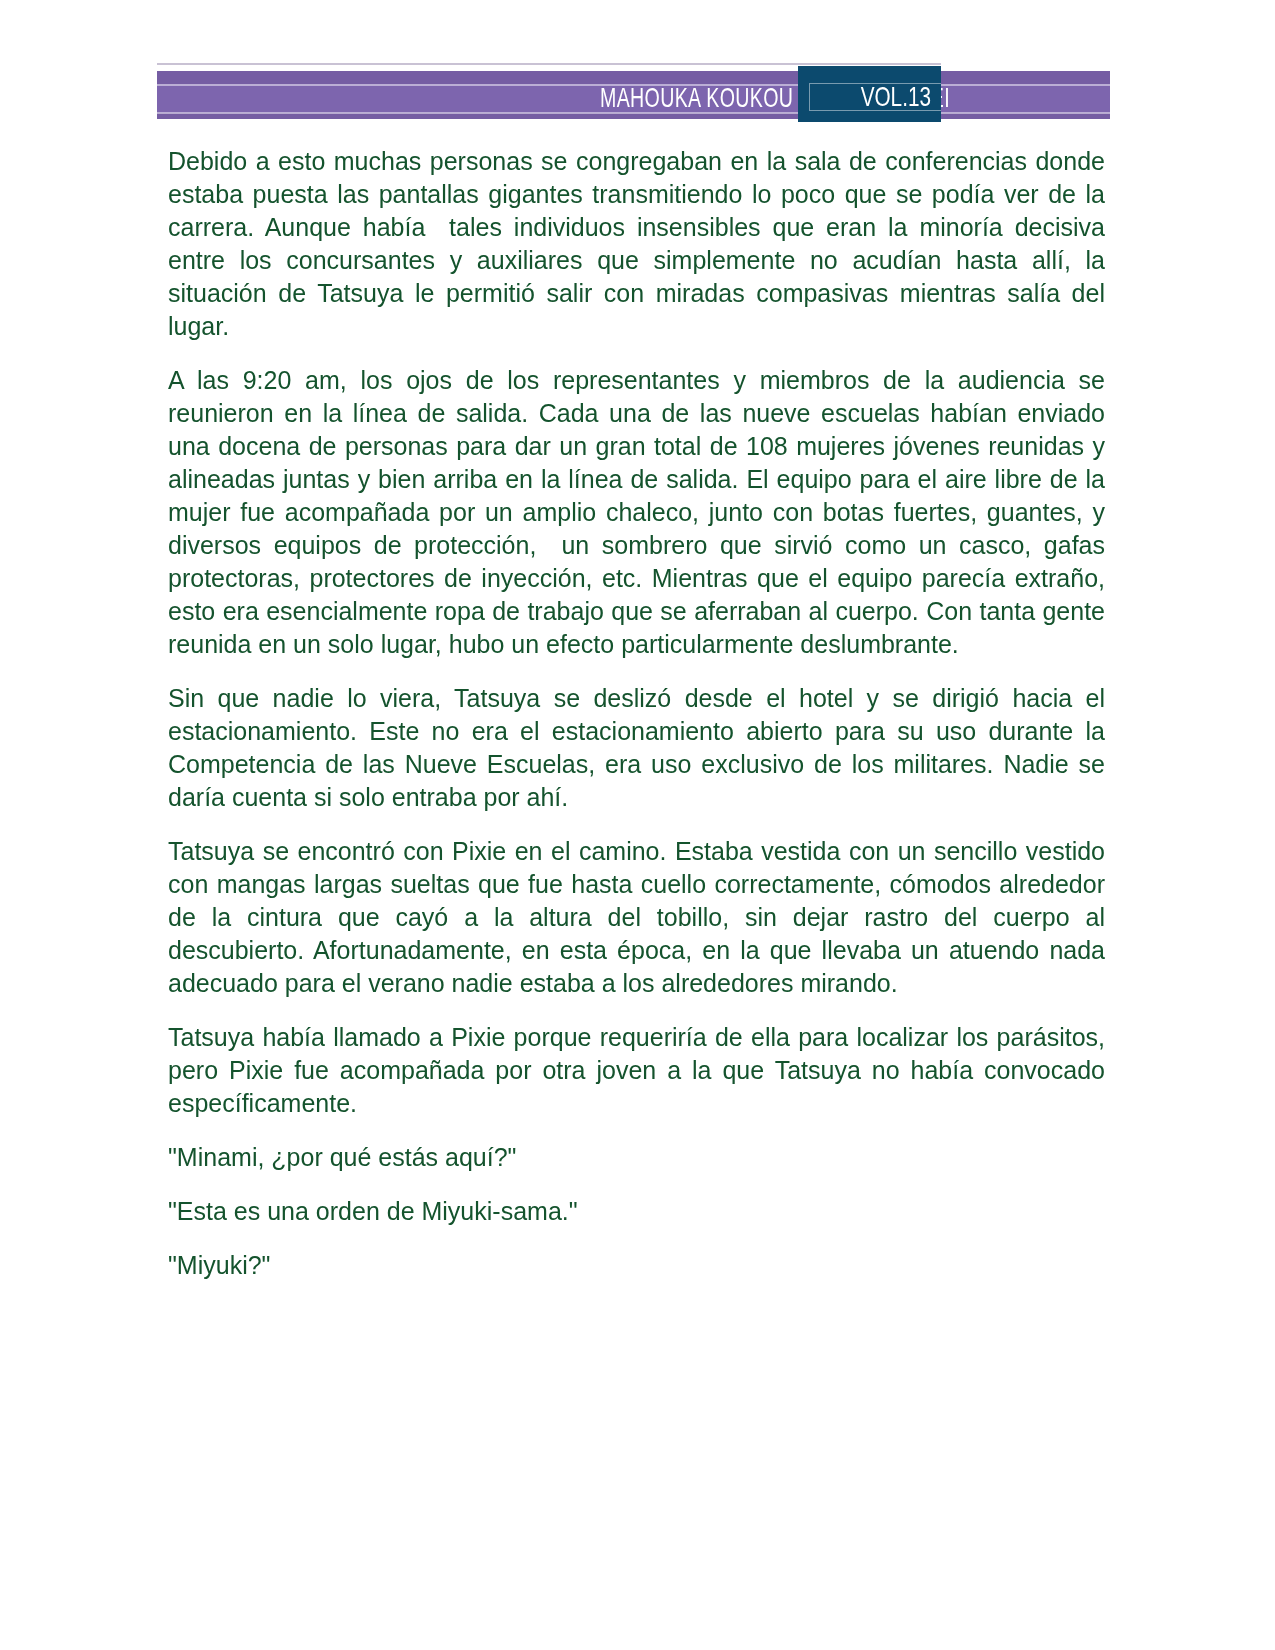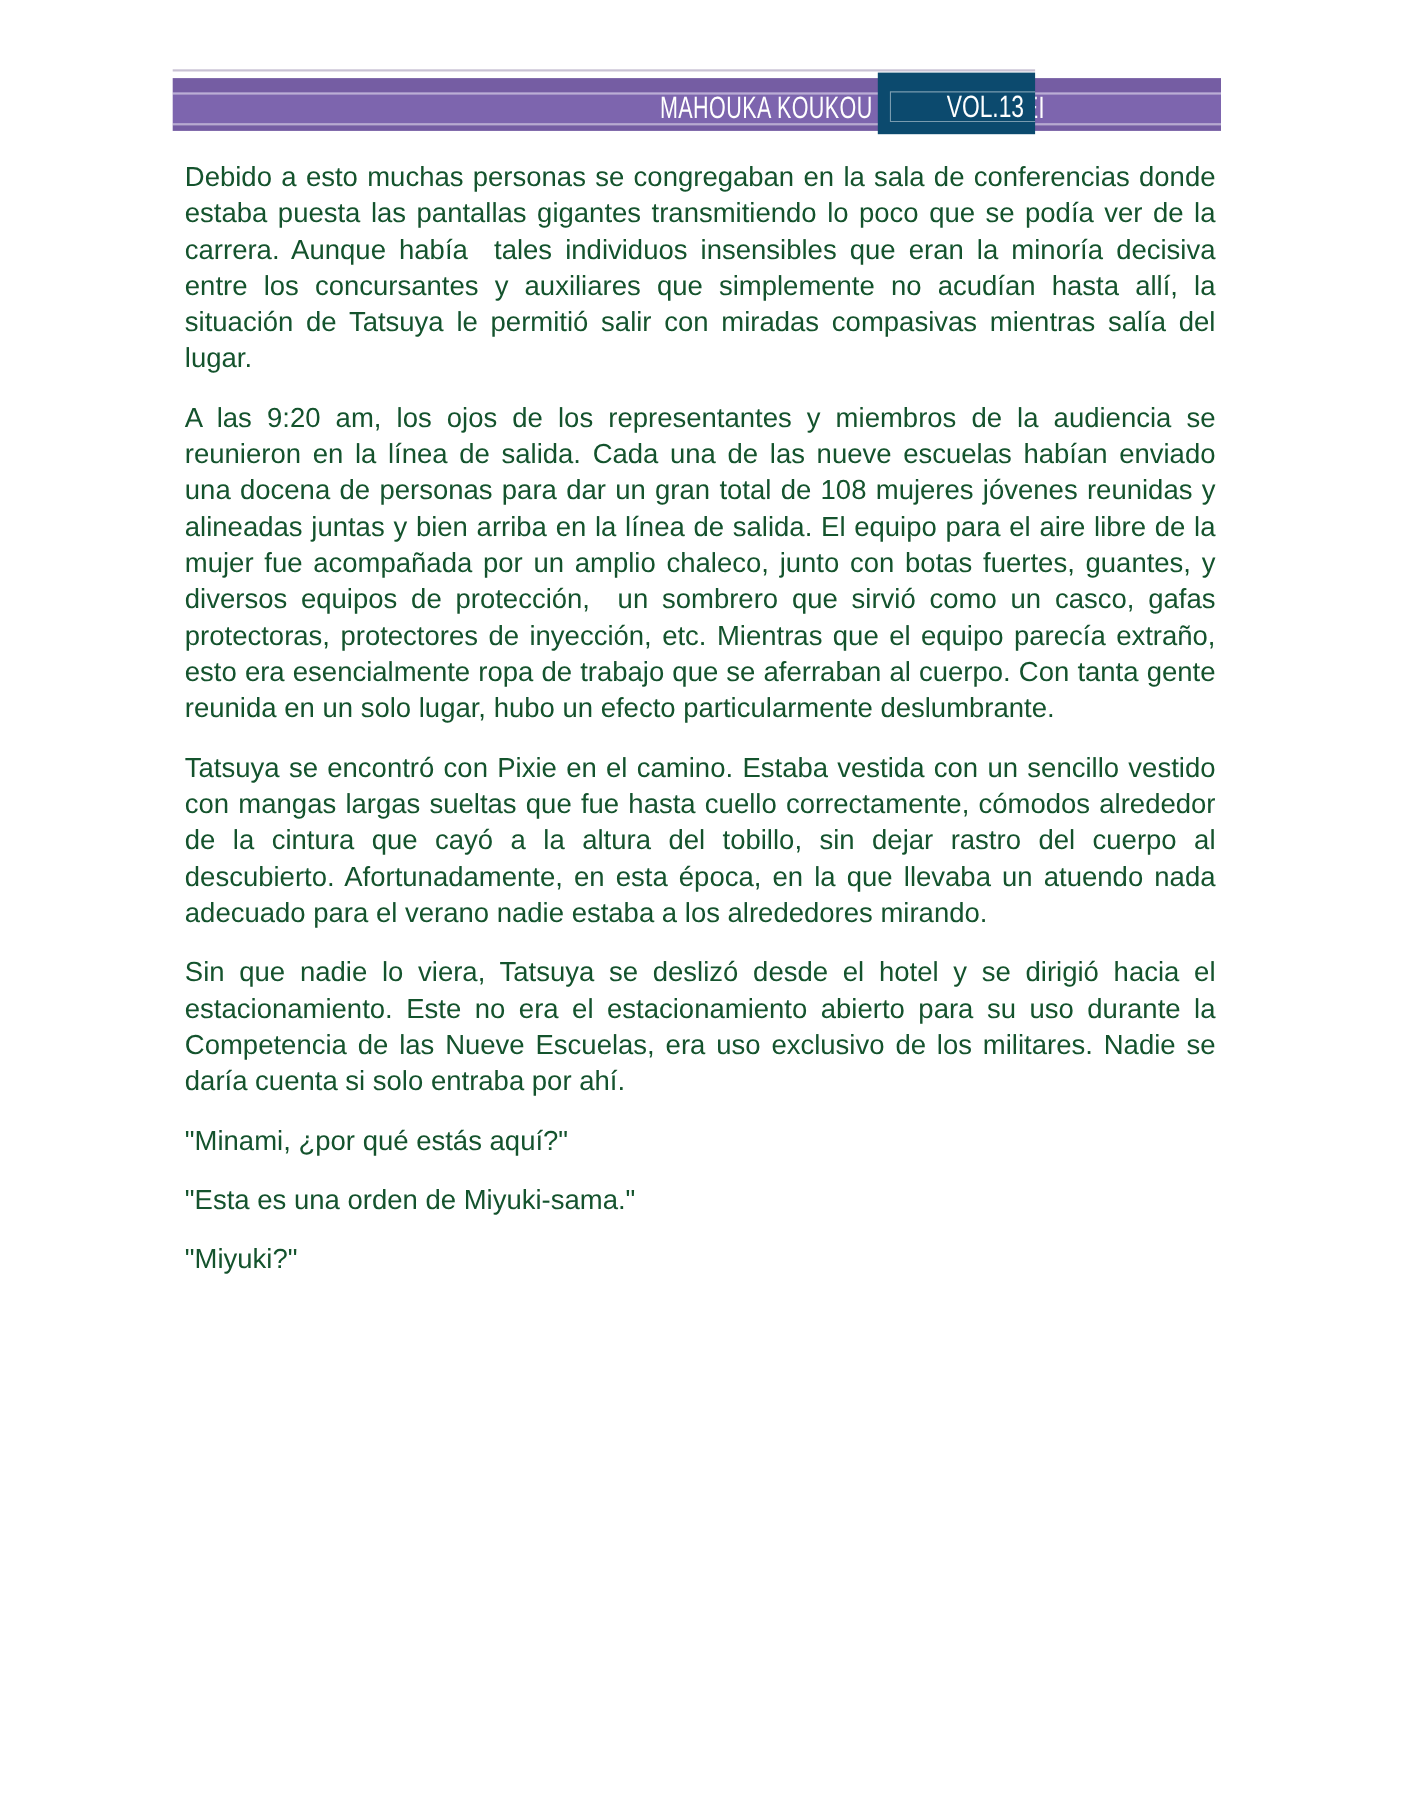--- a/index.html
+++ b/index.html
@@ -135,20 +135,21 @@
     <div class="vol-box">
       <div class="vol-inner">
         <span class="vol-label">VOL.13</span>
       </div>
     </div>
   </header>
 
   <main class="content">
     <p>Debido a esto muchas personas se congregaban en la sala de conferencias donde estaba puesta las pantallas gigantes transmitiendo lo poco que se podía ver de la carrera. Aunque había  tales individuos insensibles que eran la minoría decisiva entre los concursantes y auxiliares que simplemente no acudían hasta allí, la situación de Tatsuya le permitió salir con miradas compasivas mientras salía del lugar.</p>
     <p>A las 9:20 am, los ojos de los representantes y miembros de la audiencia se reunieron en la línea de salida. Cada una de las nueve escuelas habían enviado una docena de personas para dar un gran total de 108 mujeres jóvenes reunidas y alineadas juntas y bien arriba en la línea de salida. El equipo para el aire libre de la mujer fue acompañada por un amplio chaleco, junto con botas fuertes, guantes, y diversos equipos de protección,  un sombrero que sirvió como un casco, gafas protectoras, protectores de inyección, etc. Mientras que el equipo parecía extraño, esto era esencialmente ropa de trabajo que se aferraban al cuerpo. Con tanta gente reunida en un solo lugar, hubo un efecto particularmente deslumbrante.</p>
+    <p>Sin que nadie lo viera, Tatsuya se deslizó desde el hotel y se dirigió hacia el estacionamiento. Este no era el estacionamiento abierto para su uso durante la Competencia de las Nueve Escuelas, era uso exclusivo de los militares. Nadie se daría cuenta si solo entraba por ahí.</p>
     <p>Tatsuya se encontró con Pixie en el camino. Estaba vestida con un sencillo vestido con mangas largas sueltas que fue hasta cuello correctamente, cómodos alrededor de la cintura que cayó a la altura del tobillo, sin dejar rastro del cuerpo al descubierto. Afortunadamente, en esta época, en la que llevaba un atuendo nada adecuado para el verano nadie estaba a los alrededores mirando.</p>
-    <p>Sin que nadie lo viera, Tatsuya se deslizó desde el hotel y se dirigió hacia el estacionamiento. Este no era el estacionamiento abierto para su uso durante la Competencia de las Nueve Escuelas, era uso exclusivo de los militares. Nadie se daría cuenta si solo entraba por ahí.</p>
+    <p>Tatsuya había llamado a Pixie porque requeriría de ella para localizar los parásitos, pero Pixie fue acompañada por otra joven a la que Tatsuya no había convocado específicamente.</p>
     <p>"Minami, ¿por qué estás aquí?"</p>
     <p>"Esta es una orden de Miyuki-sama."</p>
     <p>"Miyuki?"</p>
   </main>
 
 </div>
 
 </body></html>

